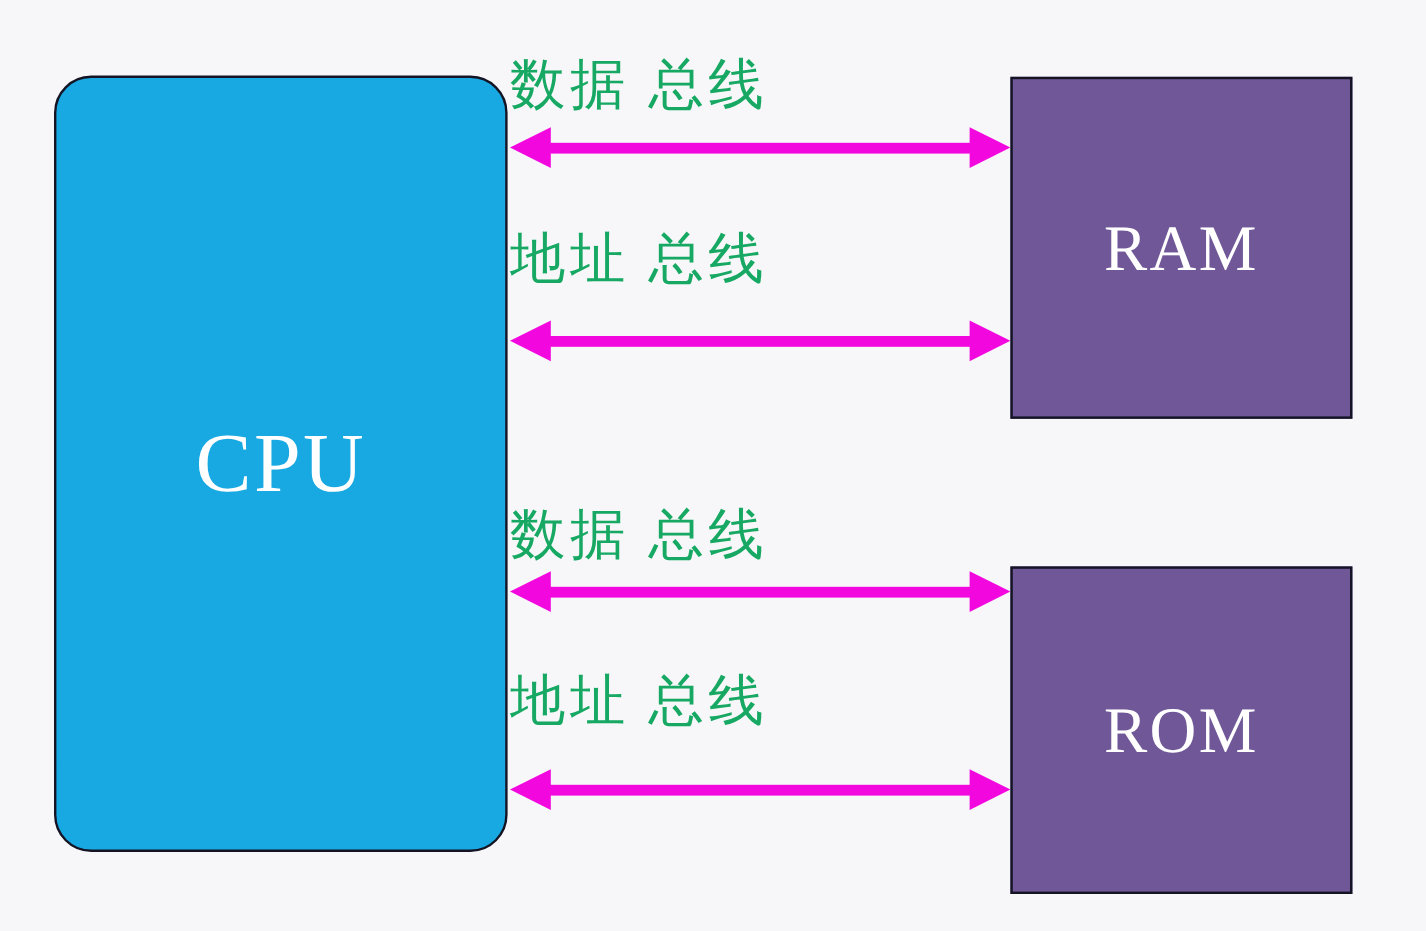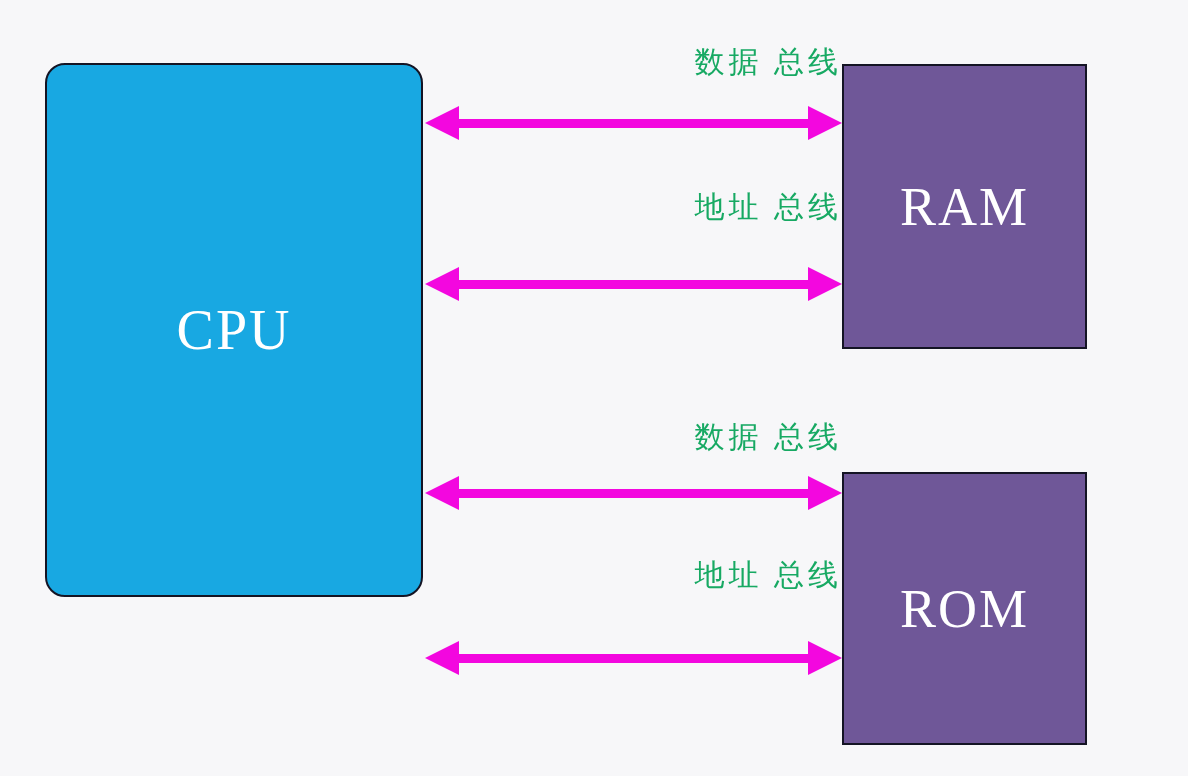--- a/index.html
+++ b/index.html
@@ -27,42 +27,42 @@
     position:absolute;
     display:flex;
     align-items:center;
     justify-content:center;
     color:var(--block-text);
     border:2px solid var(--block-border);
     box-sizing:border-box;
   }
   .block-cpu{
     left:45px; top:63px;
-    width:378px; height:534px;
+    width:378px; height:647px;
     background:var(--cpu-fill);
-    border-radius:20px;
-    font-size:56px;
+    border-radius:31px;
+    font-size:70px;
   }
   .block-mem{
-    width:245px;
+    width:285px;
     background:var(--mem-fill);
     font-size:54px;
   }
   .block-ram{ left:842px; top:64px;  height:285px; }
   .block-rom{ left:842px; top:472px; height:273px; }
   .block-label{
     letter-spacing:2px;
     line-height:1;
   }
   .bus-label{
     position:absolute;
     left:425px;
     width:417px;
-    text-align:right;
-    font-size:30px;
+    text-align:left;
+    font-size:46px;
     line-height:1.15;
     color:var(--bus-label);
     letter-spacing:4px;
     white-space:nowrap;
   }
   .bus-label-1{ top:45px;  }
   .bus-label-2{ top:190px; }
   .bus-label-3{ top:420px; }
   .bus-label-4{ top:558px; }
   .bus-arrow{

